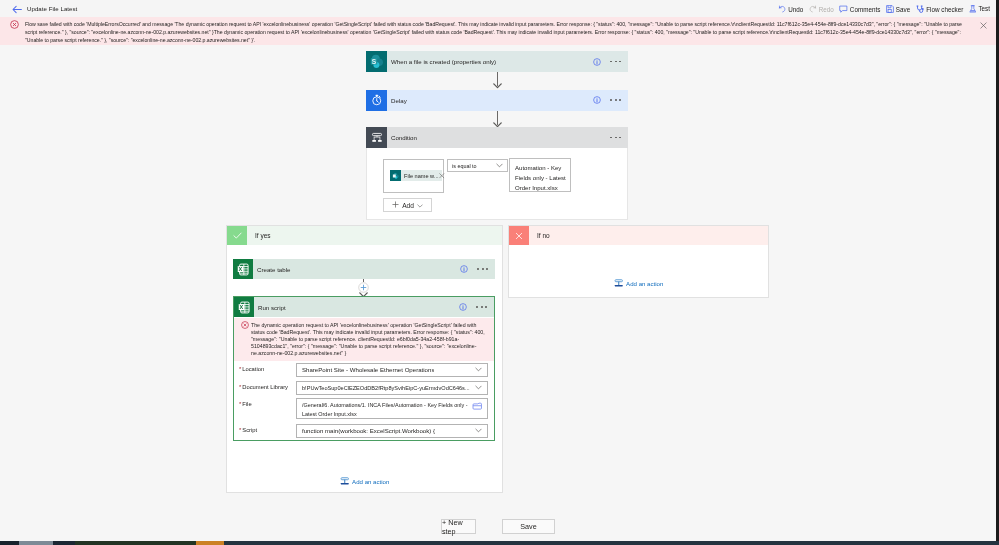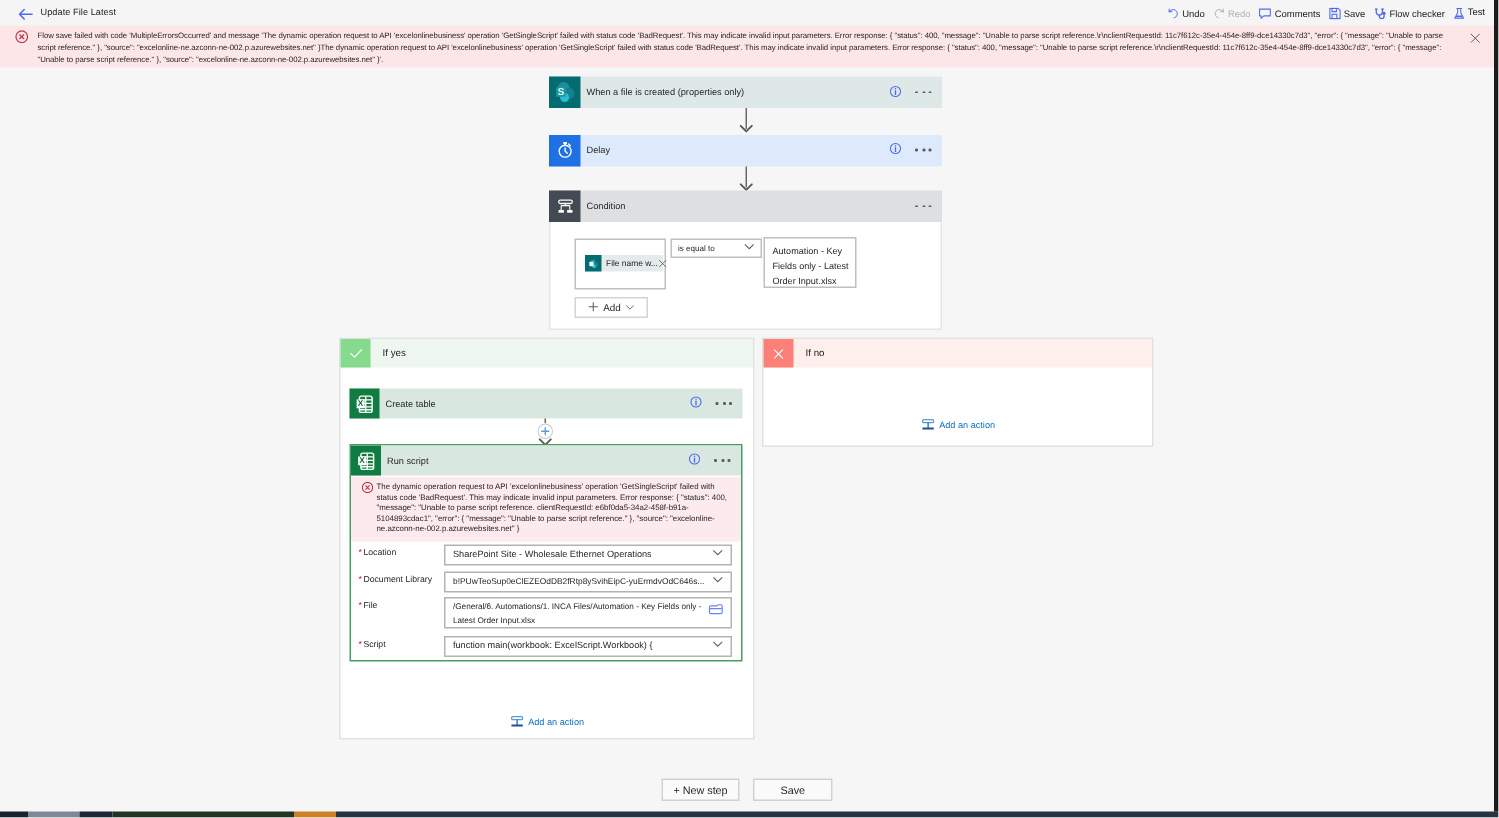--- a/index.html
+++ b/index.html
@@ -452,21 +452,21 @@
               <path d="M7 5.5 v5.2" stroke="#2e75b6" stroke-width="1.4"></path>
               <rect x="1.4" y="10.3" width="11.2" height="2.1" rx="0.3" fill="#1f4e9c"></rect>
             </svg></span>
         <span>Add an action</span>
       </div>
     </div>
 
   </div>
 
   <div class="footer">
-    <div class="fbtn" style="left:441px; width:52px;">+ New step</div>
+    <div class="fbtn" style="left:441px; width:35px;">+ New step</div>
     <div class="fbtn" style="left:502px; width:53px;">Save</div>
   </div>
 
   <div class="taskbar">
     <div style="width:19px;background:#18222c;"></div>
     <div style="width:34px;background:#7d8a96;"></div>
     <div style="width:22px;background:#1b2733;"></div>
     <div style="width:121px;background:#223424;"></div>
     <div style="width:28px;background:#cc8124;"></div>
     <div style="flex:1;background:#243440;"></div>

